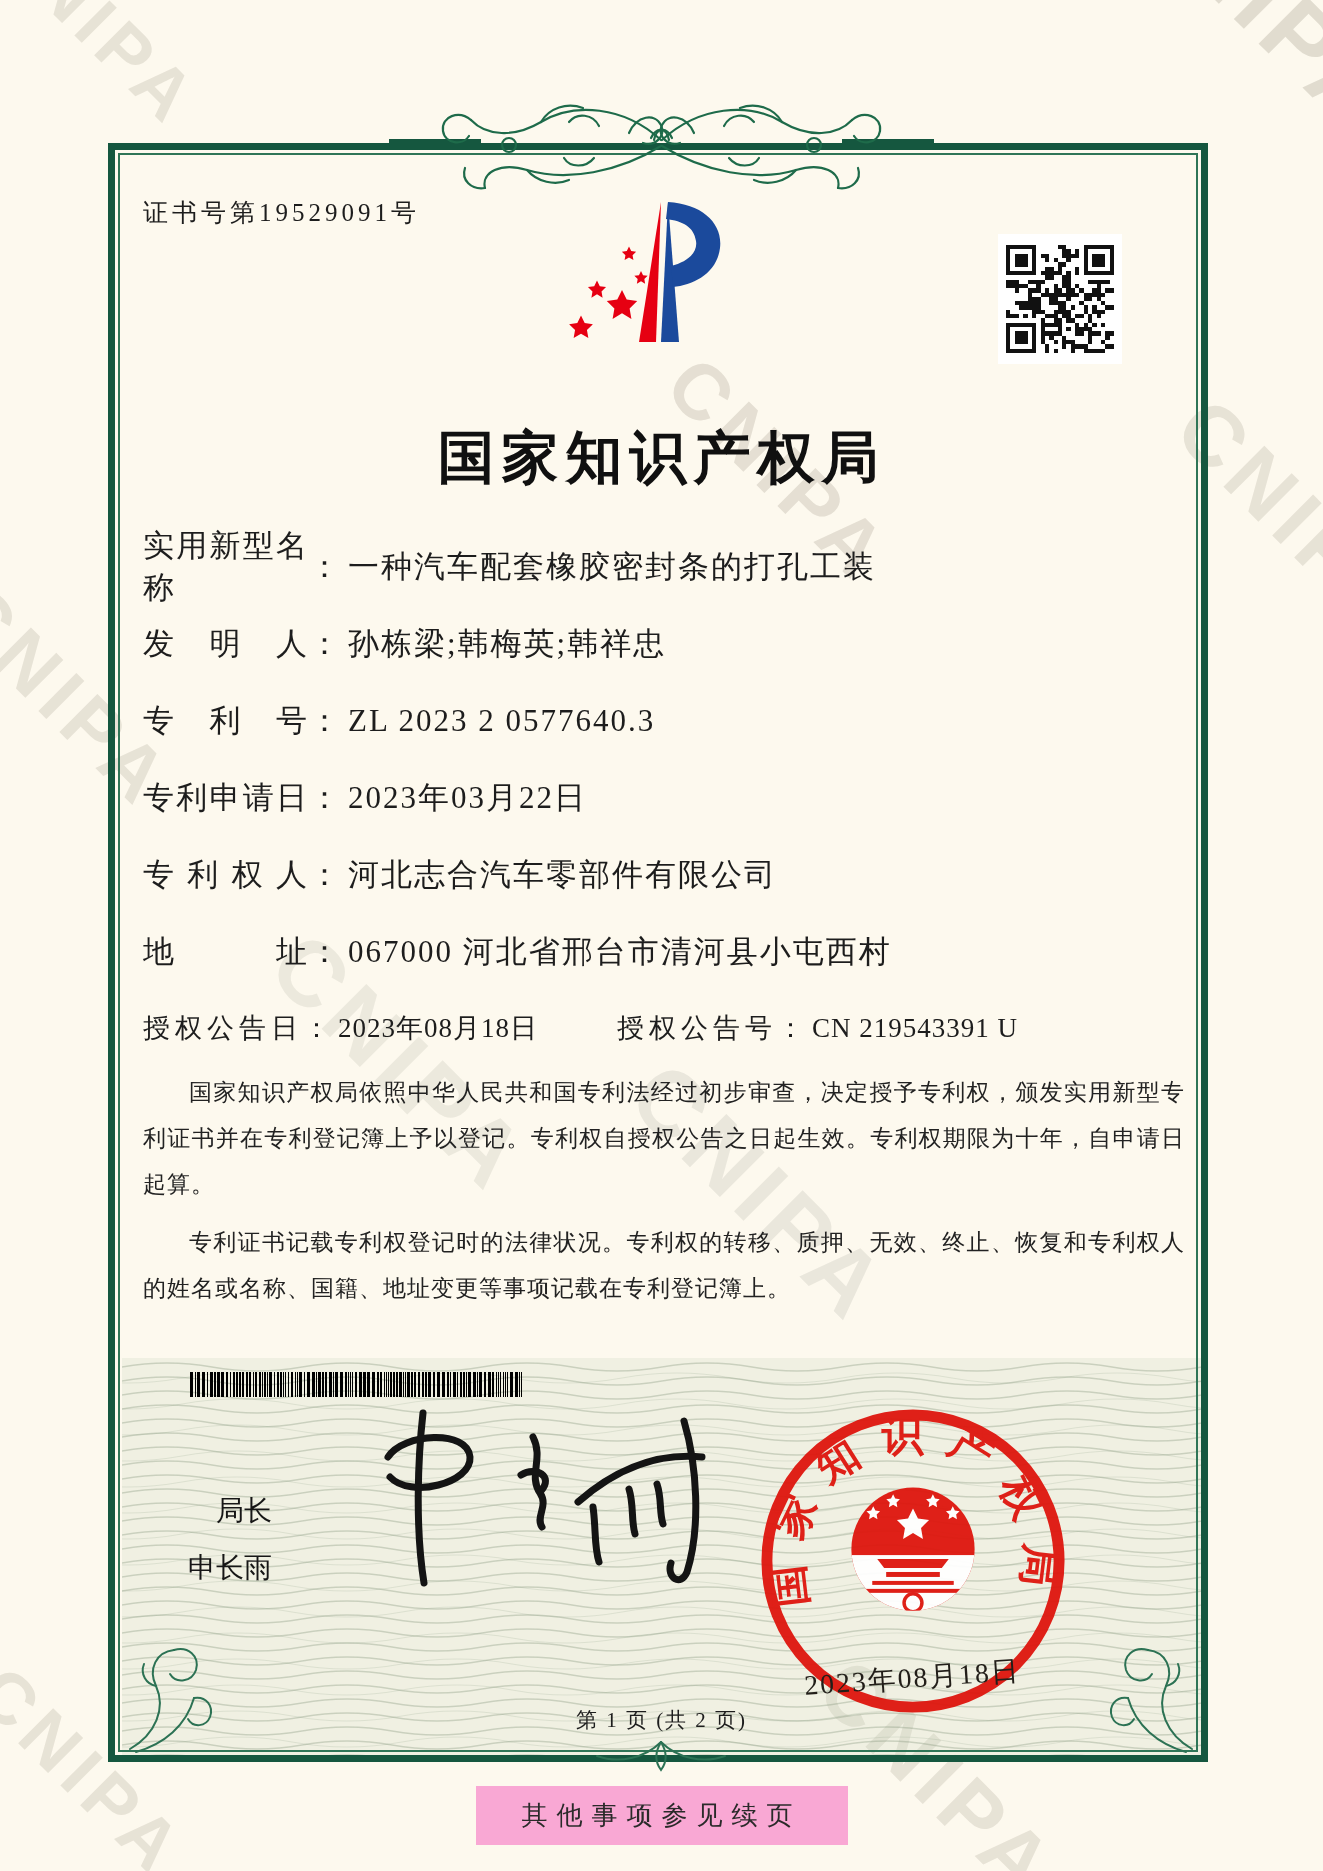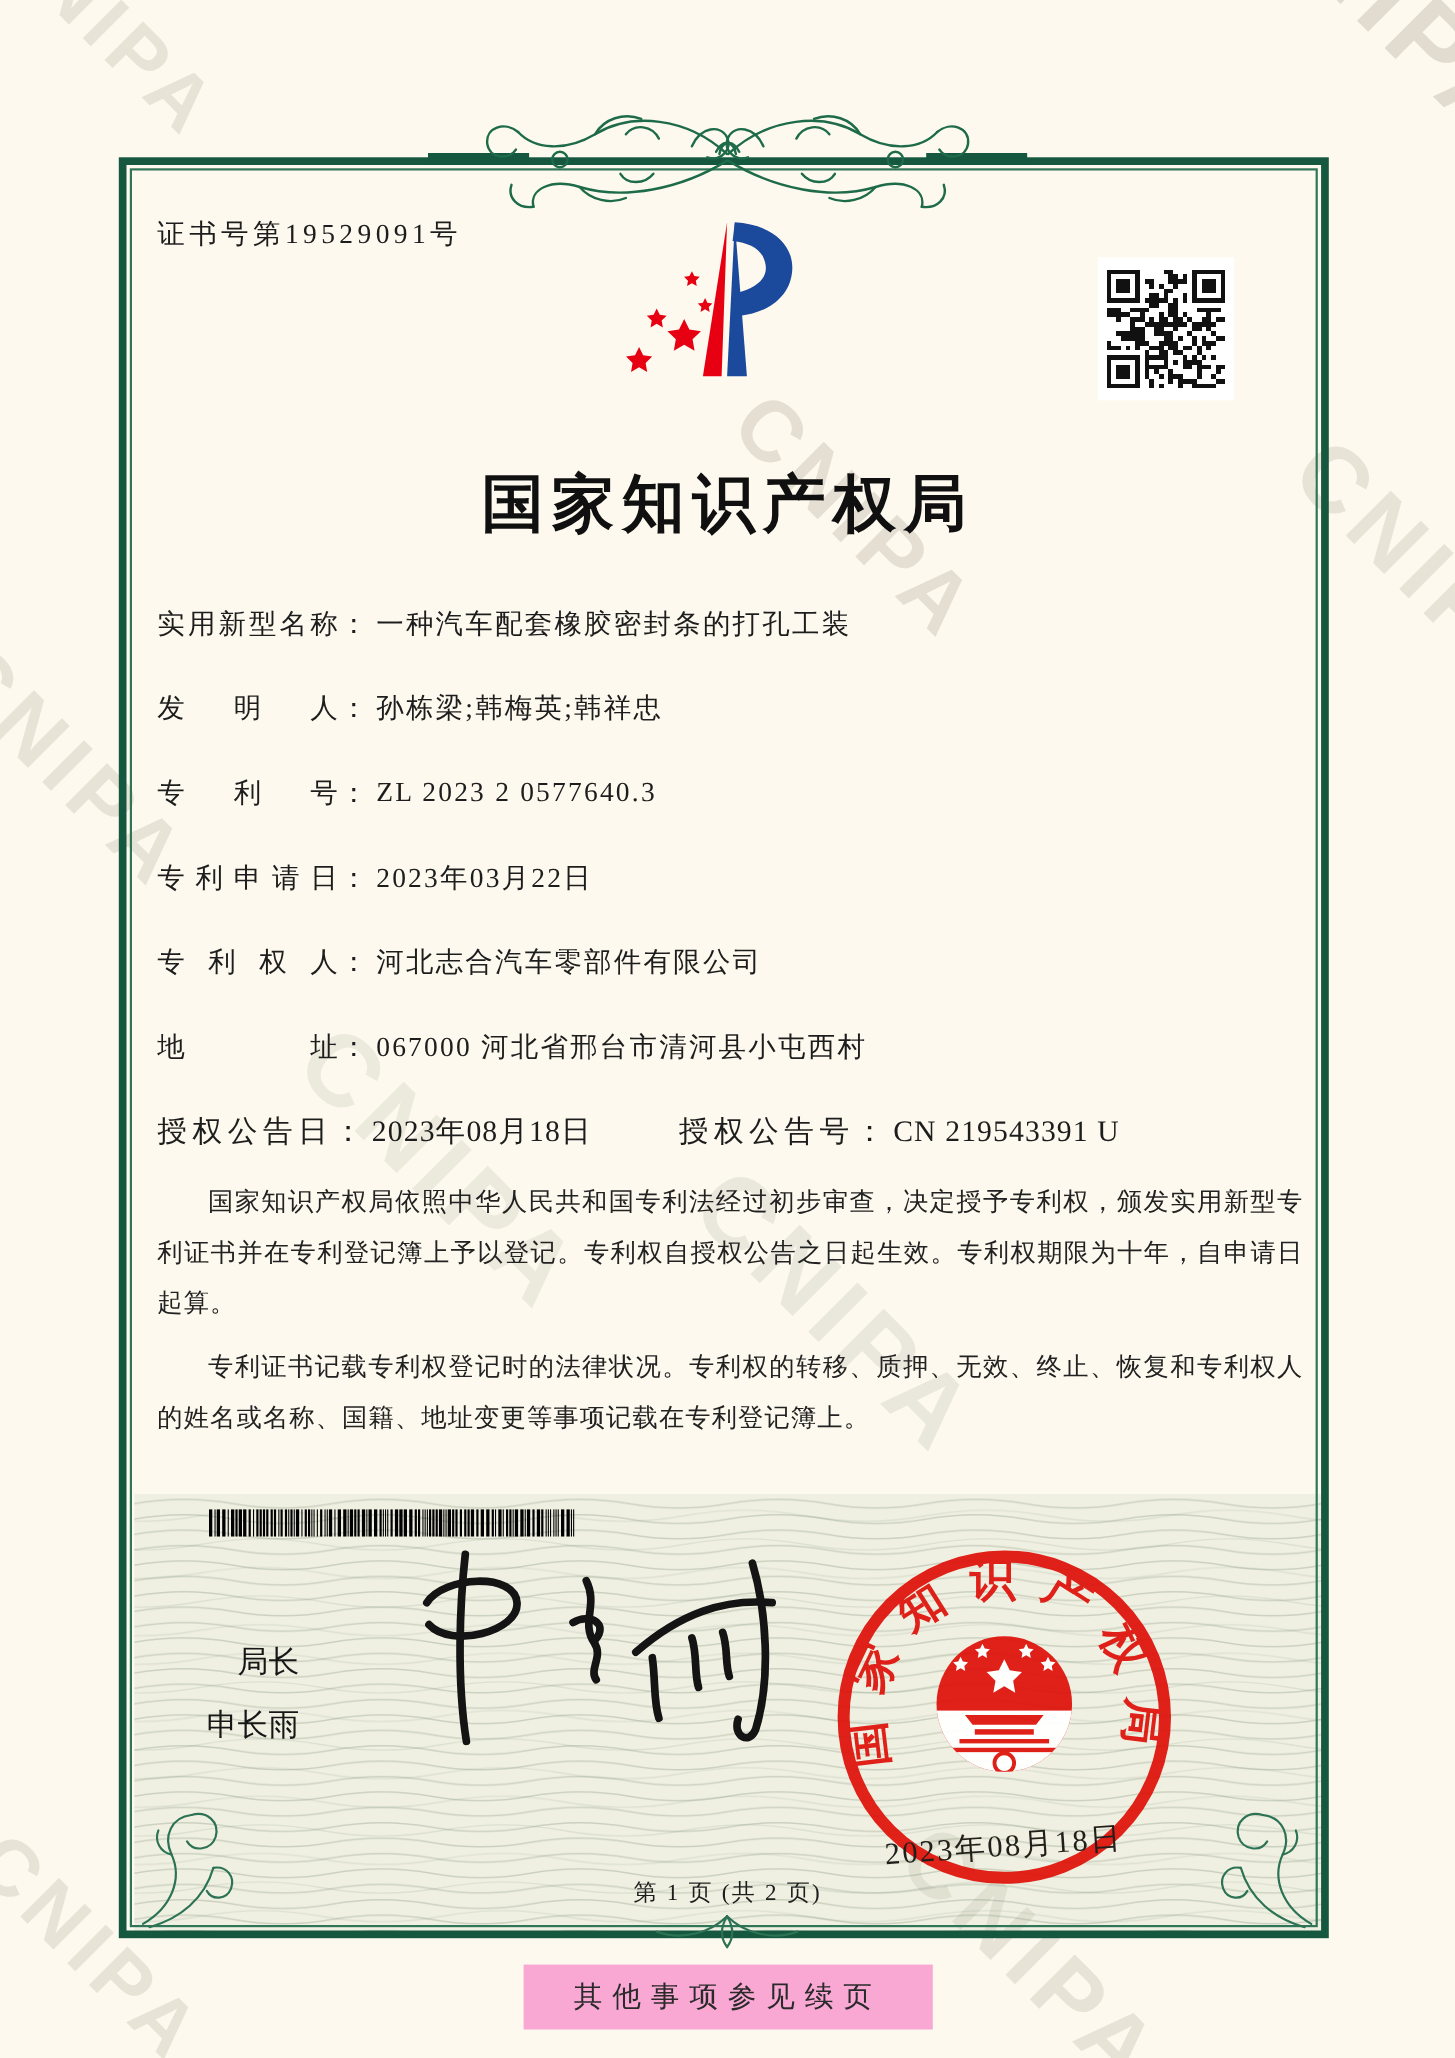--- a/index.html
+++ b/index.html
@@ -48,21 +48,21 @@
   .qr-box {
     position:absolute; left:998px; top:234px; width:124px; height:130px;
     background:#ffffff; display:flex; align-items:center; justify-content:center; z-index:4;
   }
   .title {
     position:absolute; left:0; top:420px; width:100%; text-align:center;
     font-size:57px; font-weight:bold; letter-spacing:7px; z-index:4; color:#101010;
   }
   
   .fields { position:absolute; left:143px; top:528px; width:1045px; z-index:4; }
-  .frow { height:77px; display:flex; align-items:center; font-size:25px; }
+  .frow { height:77px; display:flex; align-items:center; font-size:31px; }
   .flabel {
     display:inline-block; width:164px; text-align:justify; text-align-last:justify;
     flex:0 0 164px;
   }
   .fcolon { flex:0 0 auto; margin-left:2px; }
   .fvalue { margin-left:8px; letter-spacing:2px; white-space:nowrap; }
   .grant-row { position:absolute; left:0; top:0; width:1323px; z-index:4; }
   .gpair { position:absolute; top:1008px; height:40px; display:flex; align-items:center; font-size:27px; }
   .gp1 { left:143px; }
   .gp2 { left:617px; }

